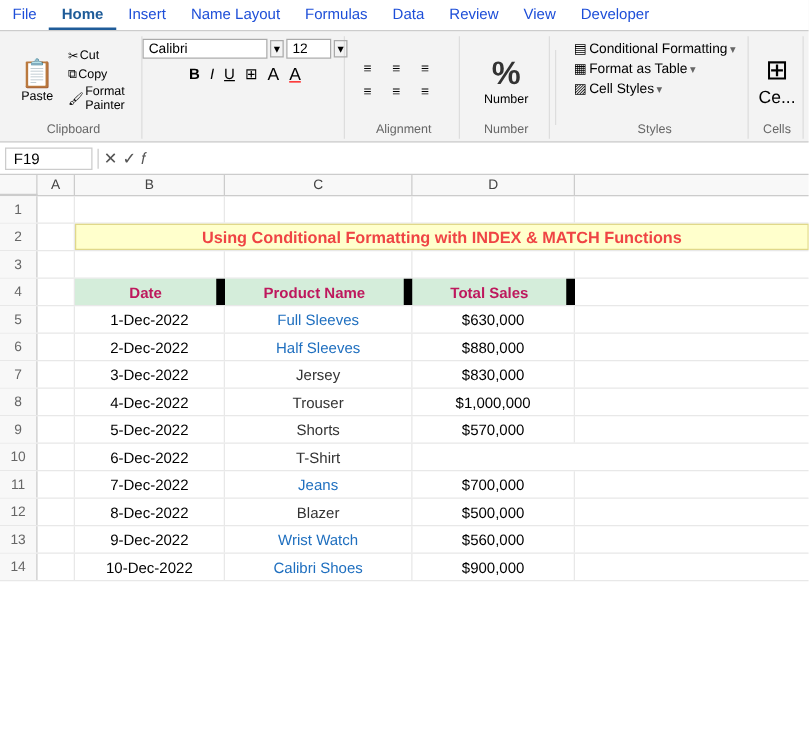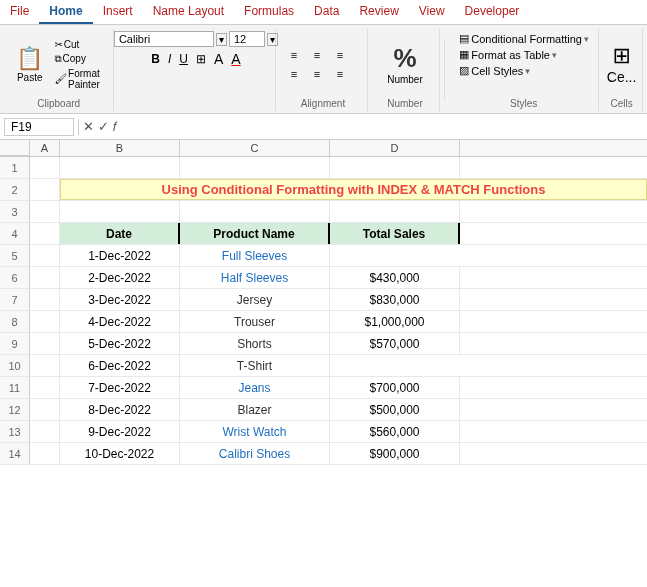--- a/index.html
+++ b/index.html
@@ -1,21 +1,21 @@
 <!DOCTYPE html>
 <html><head>
   <meta charset="utf-8">
   <style>
     * { margin: 0; padding: 0; box-sizing: border-box; }
     body { font-family: 'Segoe UI', Arial, sans-serif; font-size: 12px; background: #fff; width: 647px; height: 587px; overflow: hidden; }
 
     
     .ribbon { background: #f3f3f3; border-bottom: 1px solid #ccc; }
     .ribbon-tabs { display: flex; background: #fff; border-bottom: 1px solid #ccc; }
-    .ribbon-tab { padding: 4px 10px; font-size: 12px; cursor: pointer; color: #b91c1c; }
+    .ribbon-tab { padding: 4px 10px; font-size: 12px; cursor: pointer; color: #1d4ed8; }
     .ribbon-tab.active { color: #1f5c99; border-bottom: 2px solid #1f5c99; font-weight: bold; }
     .ribbon-content { display: flex; align-items: stretch; padding: 4px 4px 2px; gap: 2px; height: 88px; }
     .ribbon-group { display: flex; flex-direction: column; align-items: center; justify-content: space-between; border-right: 1px solid #ddd; padding: 2px 6px 2px; position: relative; }
     .ribbon-group-label { font-size: 10px; color: #666; position: absolute; bottom: 2px; left: 0; right: 0; text-align: center; }
     .ribbon-group-items { display: flex; align-items: center; gap: 2px; flex: 1; padding-bottom: 12px; }
 
     
     .paste-area { display: flex; flex-direction: row; align-items: center; gap: 2px; padding-bottom: 12px; }
     .paste-big { display: flex; flex-direction: column; align-items: center; padding: 2px 6px; cursor: pointer; font-size: 10px; }
     .paste-big .icon { font-size: 22px; }
@@ -72,21 +72,21 @@
     .sheet-cell { display: flex; align-items: center; border-right: 1px solid #e8e8e8; padding: 2px 4px; font-size: 12px; overflow: hidden; }
     .cell-b { width: 120px; }
     .cell-c { width: 150px; }
     .cell-d { width: 130px; }
     .cell-center { justify-content: center; }
 
     
     .title-cell { background: #ffffcc; border: 1px solid #e0d88a; font-weight: bold; color: #ef4444; font-size: 13px; justify-content: center; flex: 1; }
 
     
-    .header-cell { background: #d4edda; font-weight: bold; color: #000000; font-size: 12px; justify-content: center; border-right: 2px solid #000000; }
+    .header-cell { background: #d4edda; font-weight: bold; color: #be185d; font-size: 12px; justify-content: center; border-right: 7px solid #000000; }
 
     
     .text-blue { color: #1f6fbf; }
     
     .text-normal { color: #333; }
 
     .ribbon-separator { width: 1px; height: 60px; background: #ddd; margin: 0 2px; align-self: center; }
   </style>
 </head>
 <body>
@@ -260,28 +260,29 @@
     <div class="sheet-cell cell-b header-cell cell-center">Date</div>
     <div class="sheet-cell cell-c header-cell cell-center">Product Name</div>
     <div class="sheet-cell cell-d header-cell cell-center">Total Sales</div>
   </div>
 
   <div class="sheet-row">
     <div class="row-num">5</div>
     <div class="sheet-cell col-a"></div>
     <div class="sheet-cell cell-b cell-center">1-Dec-2022</div>
     <div class="sheet-cell cell-c cell-center text-blue">Full Sleeves</div>
+    <div class="sheet-cell cell-d cell-center">$630,000</div>
   </div>
 
   <div class="sheet-row">
     <div class="row-num">6</div>
     <div class="sheet-cell col-a"></div>
     <div class="sheet-cell cell-b cell-center">2-Dec-2022</div>
     <div class="sheet-cell cell-c cell-center text-blue">Half Sleeves</div>
-    <div class="sheet-cell cell-d cell-center">$430,000</div>
+    <div class="sheet-cell cell-d cell-center">$880,000</div>
   </div>
 
   <div class="sheet-row">
     <div class="row-num">7</div>
     <div class="sheet-cell col-a"></div>
     <div class="sheet-cell cell-b cell-center">3-Dec-2022</div>
     <div class="sheet-cell cell-c cell-center text-normal">Jersey</div>
     <div class="sheet-cell cell-d cell-center">$830,000</div>
   </div>
 

